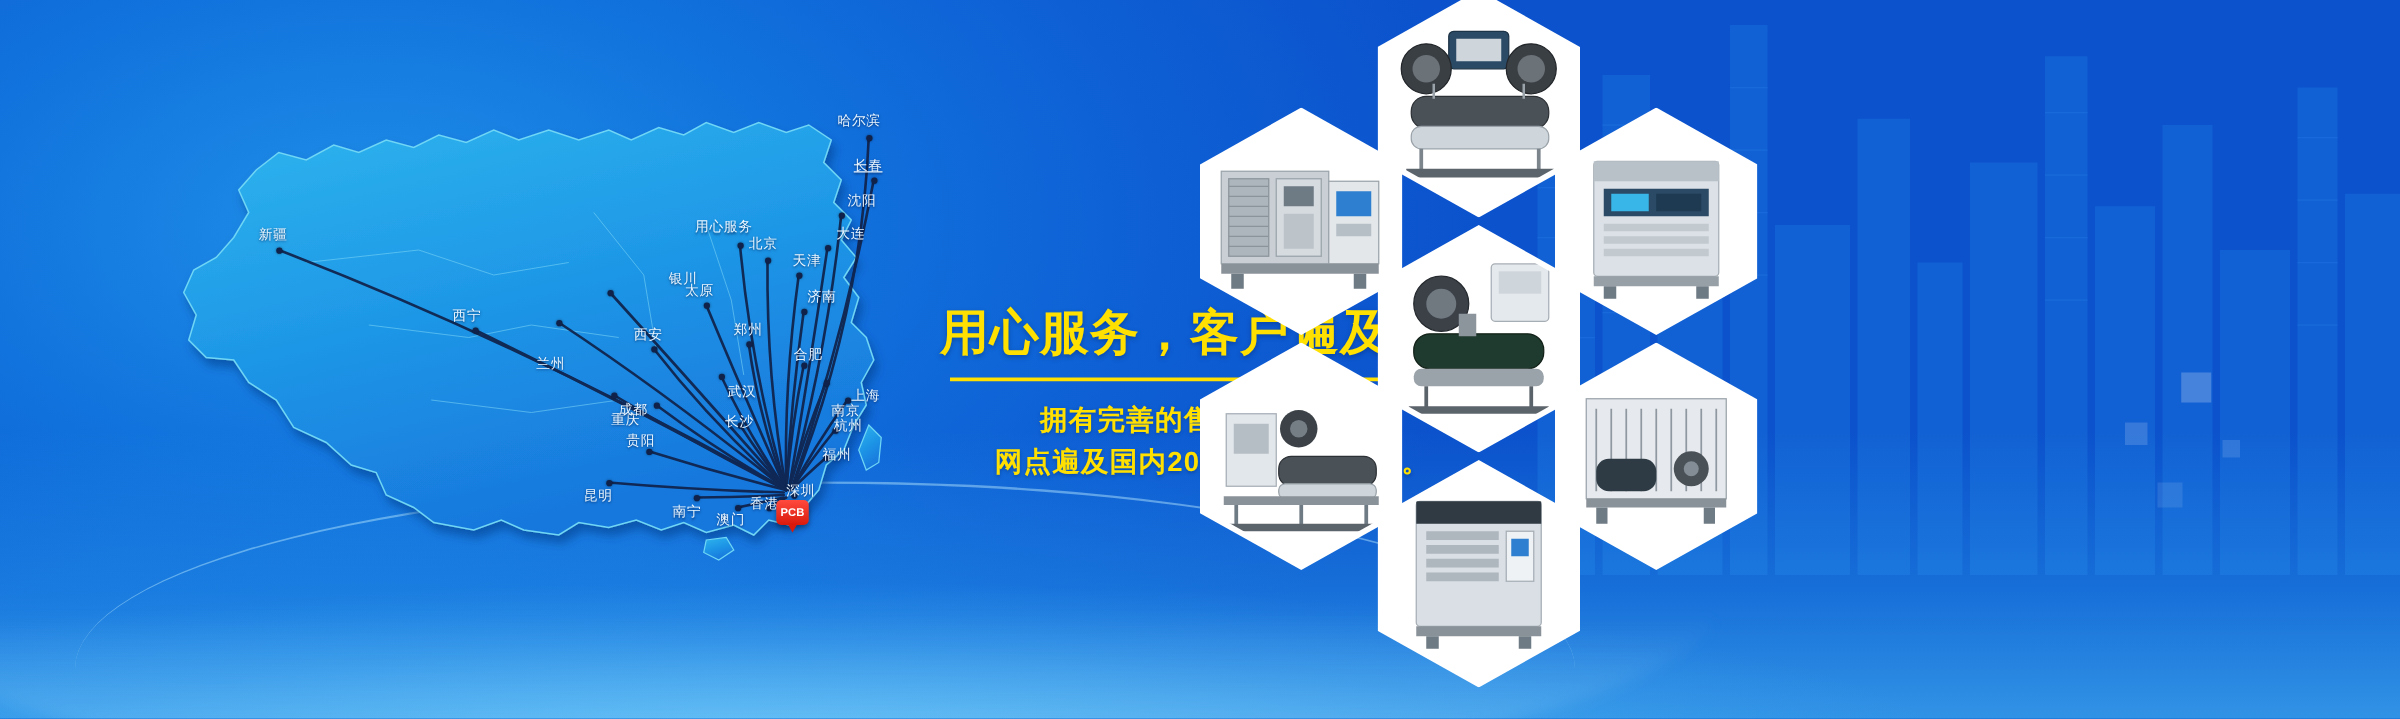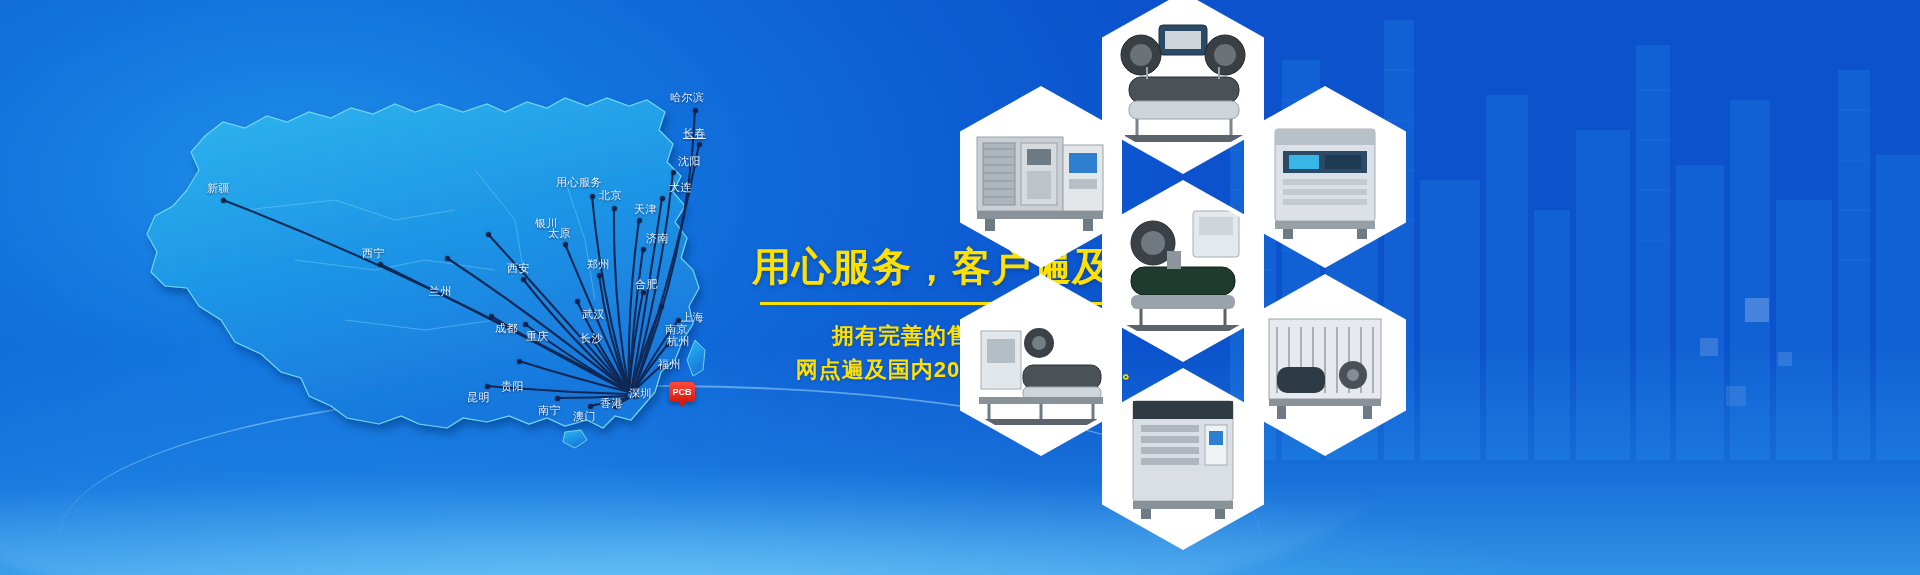--- a/index.html
+++ b/index.html
@@ -250,44 +250,44 @@
         <div class="city-label" style="left: 412px; top: 243px;">西安</div>
         <div class="city-dot" style="left: 546px; top: 270px;"></div>
         <div class="city-label" style="left: 540px; top: 259px;">合肥</div>
         <div class="city-dot" style="left: 564px; top: 284px;"></div>
         <div class="city-label" style="left: 570px; top: 272px; margin-top: 32px;">南京</div>
         <div class="city-dot" style="left: 480px; top: 279px;"></div>
         <div class="city-label" style="left: 466px; top: 289px; margin-left: 21px;">武汉</div>
         <div class="city-dot" style="left: 581px; top: 298px;"></div>
         <div class="city-label" style="left: 586px; top: 292px;">上海</div>
         <div class="city-dot" style="left: 428px; top: 302px;"></div>
-        <div class="city-label" style="left: 431px; top: 311px;">重庆</div>
+        <div class="city-label" style="left: 394px; top: 311px;">重庆</div>
         <div class="city-dot" style="left: 394px; top: 294px;"></div>
         <div class="city-label" style="left: 400px; top: 303px;">成都</div>
         <div class="city-dot" style="left: 495px; top: 318px;"></div>
         <div class="city-label" style="left: 485px; top: 313px;">长沙</div>
         <div class="city-dot" style="left: 571px; top: 322px;"></div>
         <div class="city-label" style="left: 572px; top: 316px;">杭州</div>
         <div class="city-dot" style="left: 422px; top: 339px;"></div>
-        <div class="city-label" style="left: 406px; top: 361px;">贵阳</div>
+        <div class="city-label" style="left: 406px; top: 328px;">贵阳</div>
         <div class="city-dot" style="left: 564px; top: 344px;"></div>
         <div class="city-label" style="left: 563px; top: 339px;">福州</div>
         <div class="city-dot" style="left: 390px; top: 364px;"></div>
         <div class="city-label" style="left: 372px; top: 372px;">昆明</div>
         <div class="city-dot" style="left: 460px; top: 376px;"></div>
         <div class="city-label" style="left: 443px; top: 385px;">南宁</div>
         <div class="city-dot" style="left: 538px; top: 374px;"></div>
         <div class="city-label" style="left: 534px; top: 368px;">深圳</div>
         <div class="city-dot" style="left: 493px; top: 384px;"></div>
         <div class="city-label" style="left: 478px; top: 391px;">澳门</div>
         <div class="city-dot" style="left: 518px; top: 384px;"></div>
         <div class="city-label" style="left: 505px; top: 378px;">香港</div>
       </div>
 
-    <div class="hub" style="left:526px;top:362px;margin-left:48px;">PCB</div>
+    <div class="hub" style="left:526px;top:380px;">PCB</div>
   </div>
 
   <div class="copy">
     <div class="headline">用心服务，客户遍及全国</div>
     <div class="rule"></div>
     <div class="sub">拥有完善的售后服务团队，</div>
     <div class="sub">网点遍及国内20多个城市及地区。</div>
   </div>
 
   <div class="hexes">

